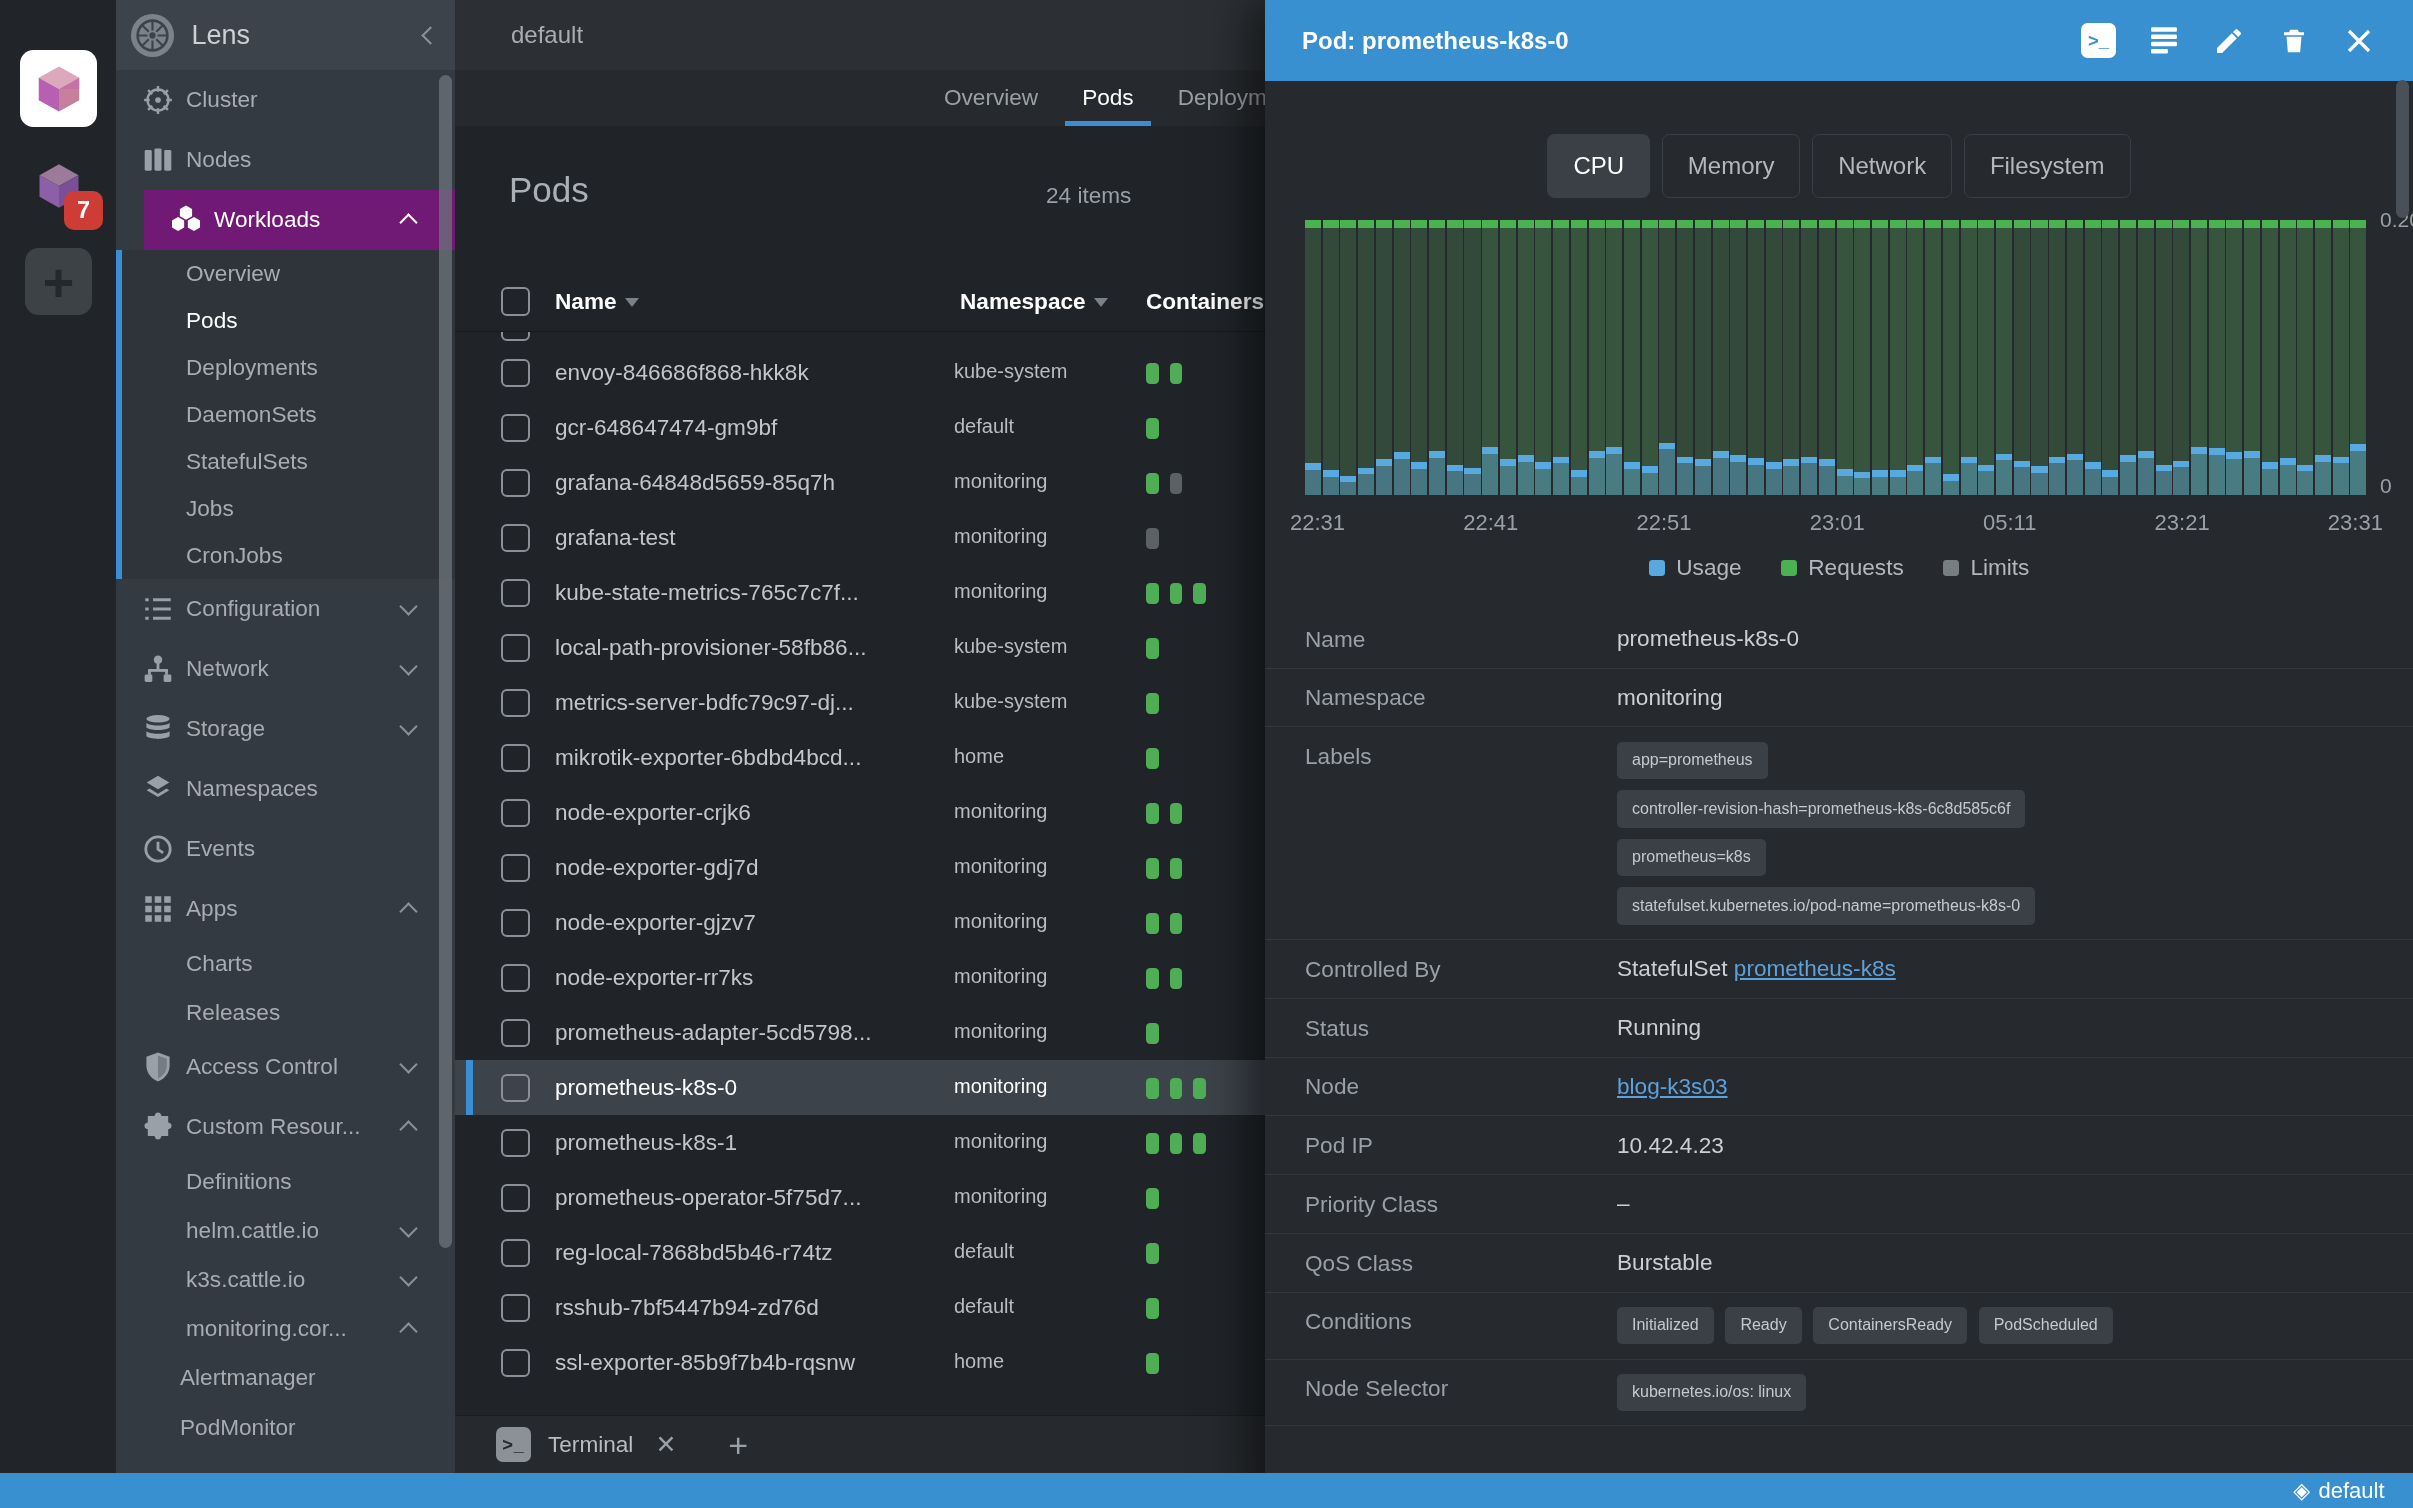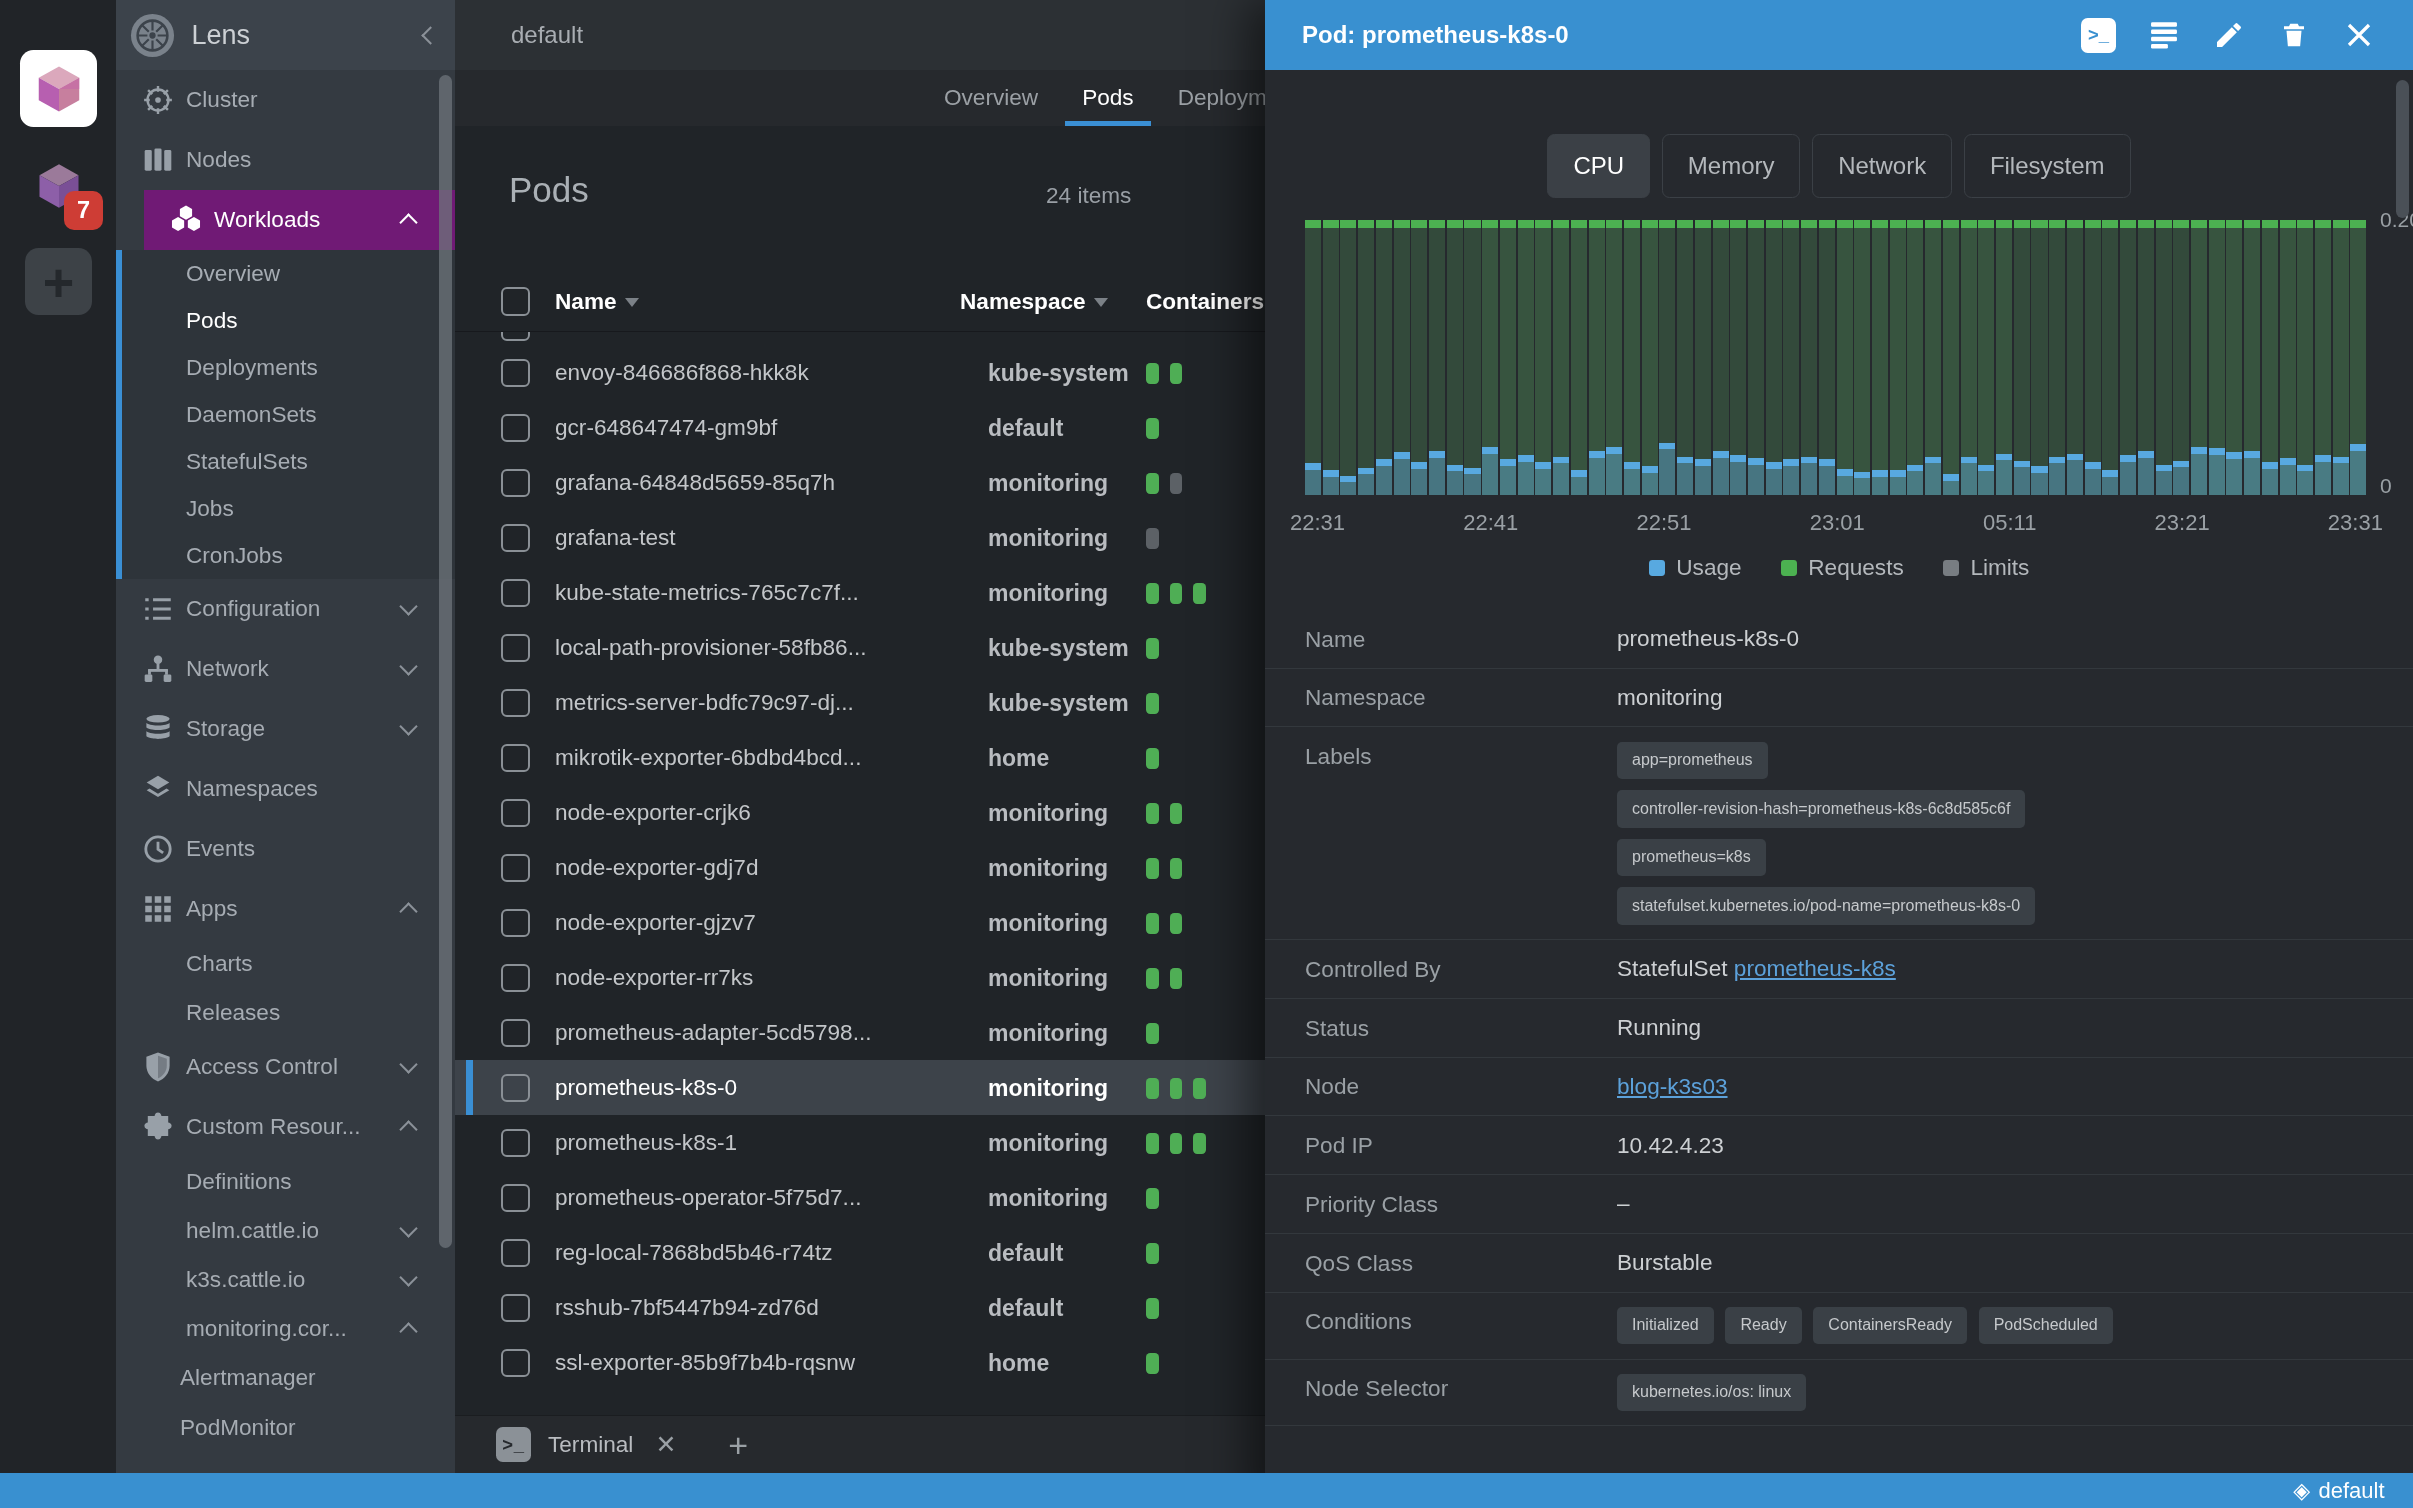--- a/index.html
+++ b/index.html
@@ -58,40 +58,40 @@
   .th-ct{position:absolute;left:692px;top:11.7px;color:#fff;font-size:22.6px;font-weight:bold;}
   .sort{display:inline-block;margin-left:8.4px;width:0;height:0;border-left:7.5px solid transparent;border-right:7.5px solid transparent;border-top:9.2px solid #7b8187;vertical-align:middle;}
   .chk{display:inline-block;width:28.5px;height:28.5px;border:2.5px solid #8a9096;border-radius:5.9px;box-sizing:border-box;background:transparent;}
   .thead .chk{position:absolute;left:47px;top:10px;}
   .rows{position:absolute;left:0;right:0;top:206px;bottom:0;overflow:hidden;}
   .prow{position:relative;height:55px;}
   .prow.partial{height:13.4px;overflow:hidden;}
   .prow.partial .chk{top:-20px;}
   .prow .chk{position:absolute;left:47px;top:13.4px;}
   .prow .nm{position:absolute;left:101px;top:14.2px;font-size:22.6px;color:#c3c6c9;white-space:nowrap;}
-  .prow .ns{position:absolute;left:534px;top:14.2px;font-size:23px;color:#b9bcc0;font-weight:bold;}
+  .prow .ns{position:absolute;left:500px;top:14.2px;font-size:20px;color:#b9bcc0;}
   .prow .dots{position:absolute;left:692px;top:17.6px;display:flex;gap:11px;}
   .dot{width:12.6px;height:21px;border-radius:4.2px;background:#4fae55;}
   .dot.off{background:#5c6166;}
   .prow.sel{background:#3d434a;}
   .prow.sel::before{content:"";position:absolute;left:11.7px;top:0;bottom:0;width:7.5px;background:#3a8fd4;}
   .prow.sel .nm,.prow.sel .ns{color:#fff;}
   
   .dock{position:absolute;left:454px;right:0;bottom:35px;height:57px;background:#26292d;border-top:1.7px solid #1a1d20;z-index:3;display:flex;align-items:center;padding-left:42px;}
   .term-ic{width:35px;height:35px;border-radius:6.7px;background:#8b9197;color:#26292d;font-weight:bold;font-size:18.4px;display:flex;align-items:center;justify-content:center;letter-spacing:0.8px;}
   .dock .tlabel{margin-left:17px;font-size:22.6px;color:#b9bcc0;}
   .dock .tclose{margin-left:22px;font-size:25px;color:#9aa0a5;}
   .dock .tadd{margin-left:52px;font-size:34px;color:#9aa0a5;line-height:1;}
   
   .statusbar{position:absolute;left:0;right:0;bottom:0;height:35px;background:#3990d0;z-index:60;display:flex;align-items:center;justify-content:flex-end;padding-right:28.5px;color:#fff;}
   .statusbar .kicon{font-size:22px;margin-right:8.4px;}
   .statusbar .sblabel{font-size:22px;}
   
   .drawer{position:absolute;left:1265px;top:0;right:0;bottom:0;background:#26292e;z-index:20;box-shadow:-17px 0 42px rgba(0,0,0,.5);}
-  .d-header{position:absolute;left:0;right:0;top:0;height:70px;background:#3990d0;display:flex;align-items:center;padding:0 37px;}
+  .d-header{position:absolute;left:0;right:0;top:0;height:81px;background:#3990d0;display:flex;align-items:center;padding:0 37px;}
   .d-title{color:#fff;font-size:24px;font-weight:bold;flex:1;}
   .d-icons{display:flex;align-items:center;gap:30px;}
   .d-icons .ic{width:35px;height:35px;display:flex;align-items:center;justify-content:center;cursor:pointer;}
   .ic-term{background:#fff;border-radius:6.7px;color:#3990d0;font-weight:bold;font-size:18.4px;width:35px;height:35px;display:flex;align-items:center;justify-content:center;}
   .d-icons svg{display:block;}
   .mtabs{position:absolute;left:0;right:0;top:134px;display:flex;justify-content:center;gap:11.7px;}
   .mtab{height:64px;padding:0 25px;display:flex;align-items:center;font-size:24px;color:#b4b8bc;border:1.7px solid #3b4046;border-radius:7.5px;box-sizing:border-box;cursor:pointer;}
   .mtab.active{background:#3b4046;color:#fff;border-color:#3b4046;}
   
   .plot{position:absolute;left:40px;top:220px;width:1063px;height:275px;}

